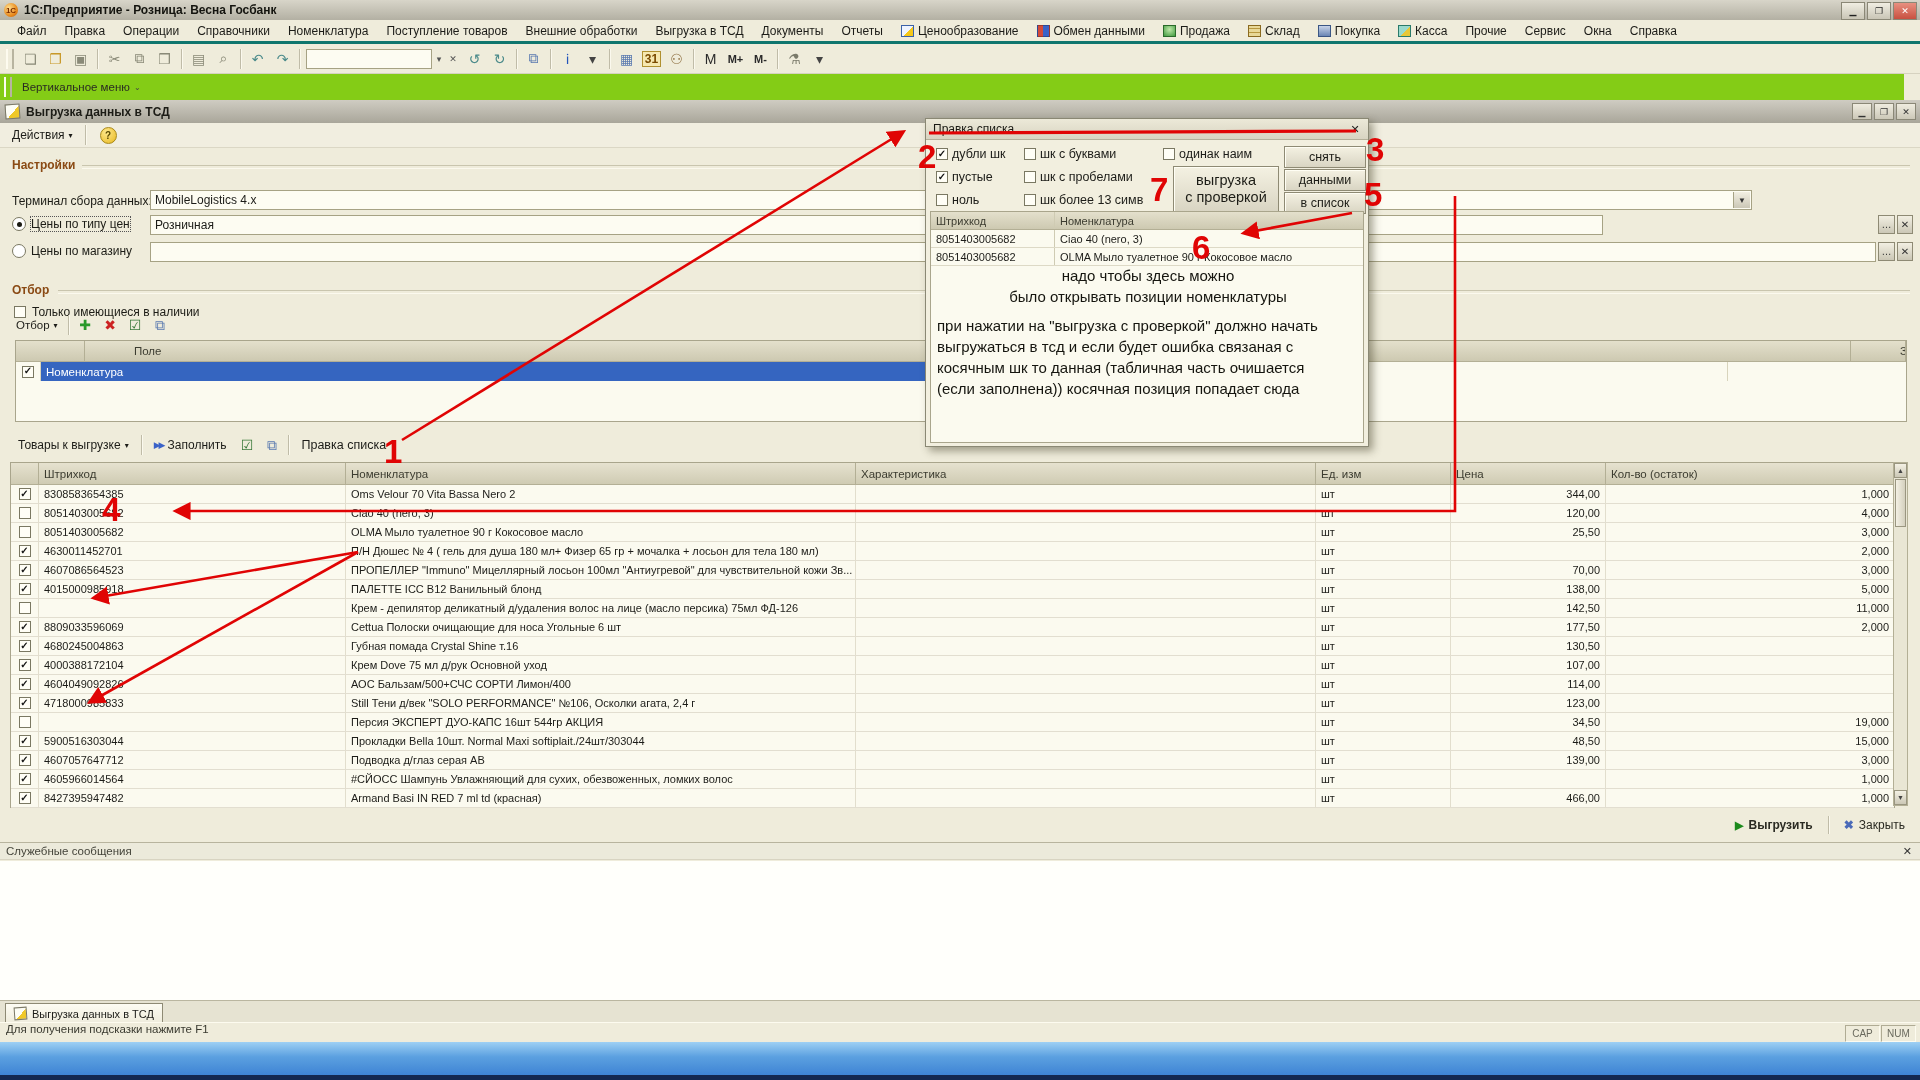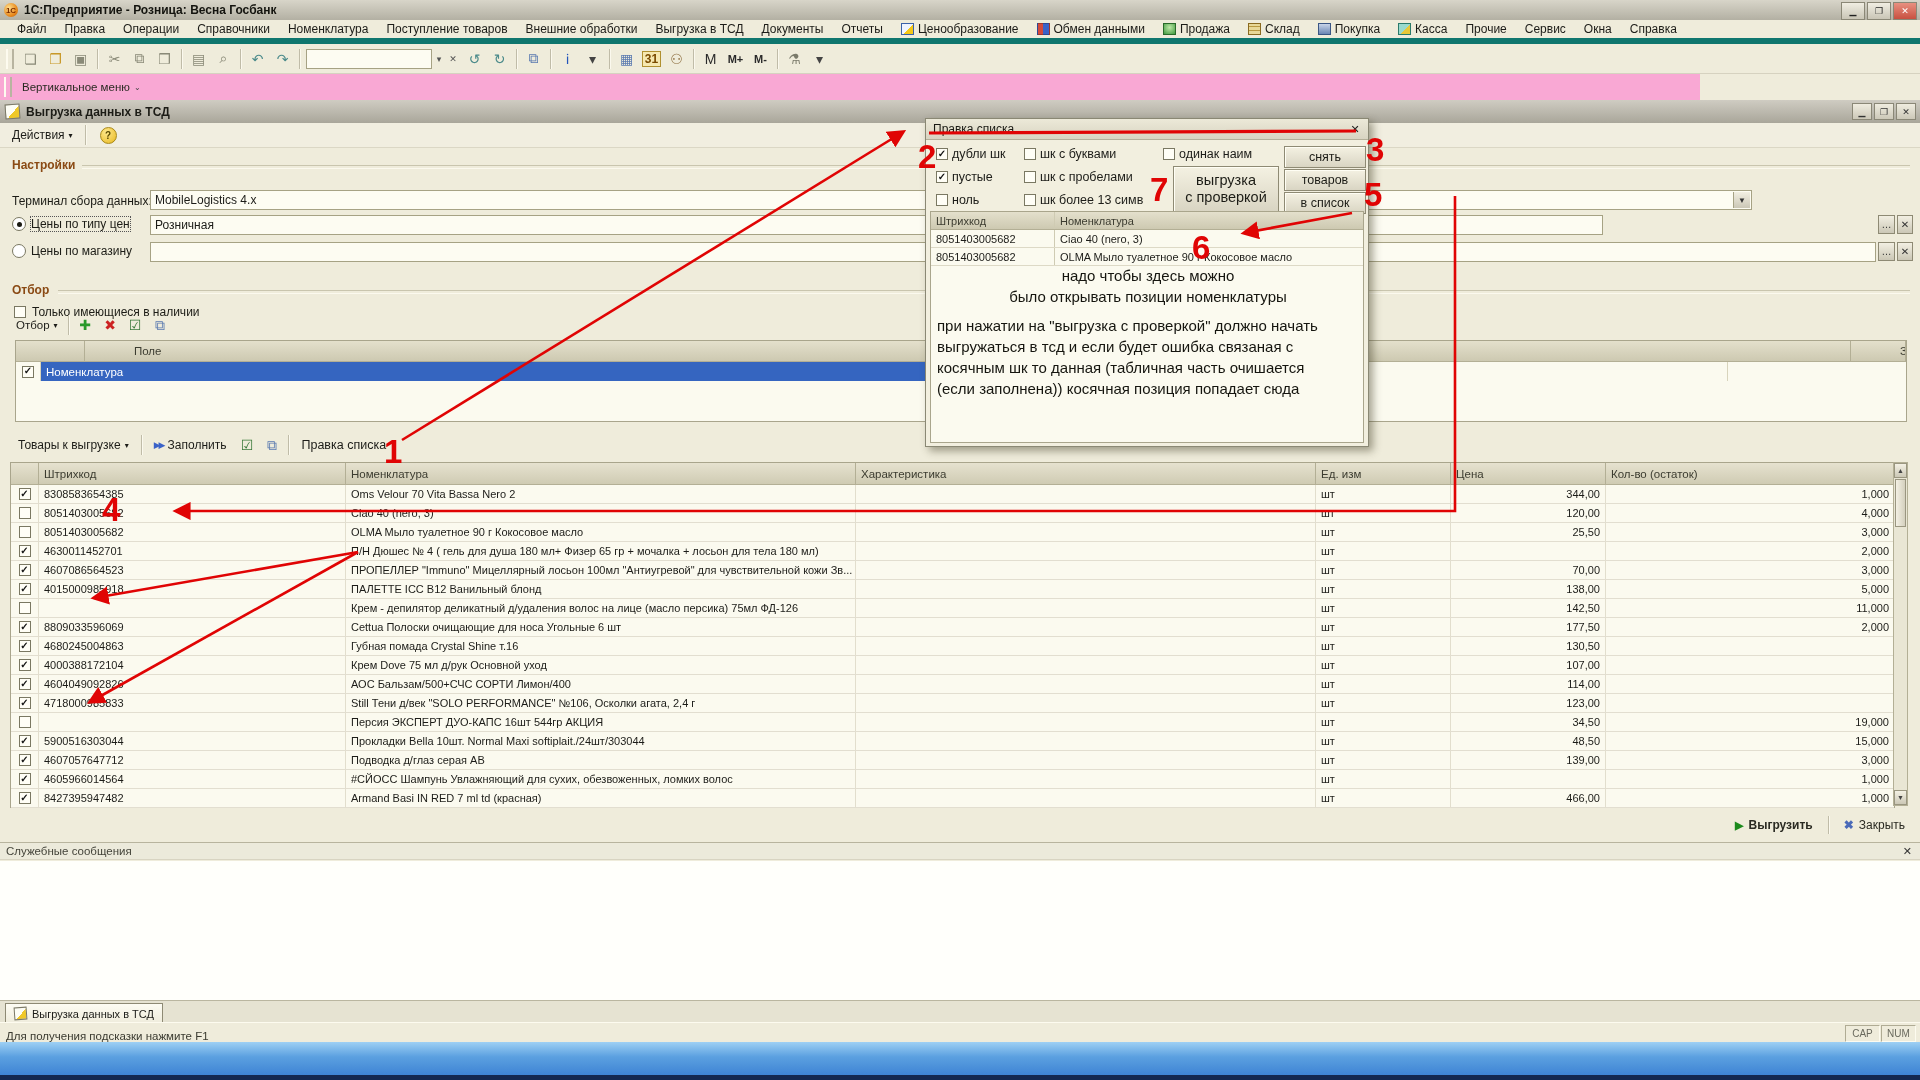--- a/index.html
+++ b/index.html
@@ -10,41 +10,41 @@
   .titlebar{left:0;top:0;width:1920px;height:20px;
     background:linear-gradient(180deg,#d8d5c9,#b3b0a3);display:flex;align-items:center;}
   .app-logo{width:14px;height:14px;margin:0 6px 0 4px;border-radius:50%;
     background:radial-gradient(circle at 35% 35%,#ffdf90,#e98b1e 60%,#c05a00);
     color:#7a2a00;font-size:8px;font-weight:bold;display:flex;align-items:center;justify-content:center;}
   .titlebar .t{font-size:12px;font-weight:bold;color:#14140f;}
   .winbtns{position:absolute;right:3px;top:2px;display:flex;gap:2px;}
   .wbtn{width:22px;height:16px;background:linear-gradient(180deg,#f0ede2,#c9c5b6);
     border:1px solid #8a8776;font-size:9px;display:flex;align-items:center;justify-content:center;color:#222;}
   .wbtn.close{background:linear-gradient(180deg,#e89080,#c85040);color:#fff;}
-  .menubar{left:0;top:20px;width:1920px;height:24px;background:#efecdb;border-bottom:6px solid #0f766e;
+  .menubar{left:0;top:20px;width:1920px;height:24px;background:#efecdb;border-bottom:3px solid #0f766e;
     display:flex;align-items:center;padding-left:8px;box-sizing:border-box;}
   .menu-item{display:flex;align-items:center;padding:3px 9px;font-size:12px;cursor:default;}
   .mi{width:13px;height:12px;margin-right:4px;border:1px solid rgba(0,0,0,.25);box-sizing:border-box;}
   .mi.pricing-icon{background:linear-gradient(135deg,#eef4ff 55%,#f5c818 55%);border-color:#3a62a8;}
   .mi.exchange-icon{background:linear-gradient(90deg,#d44a3a 50%,#3a62c8 50%);}
   .mi.sales-icon{background:radial-gradient(circle at 50% 35%,#bfe8a8,#3f9a3f);border-color:#2a6a2a;}
   .mi.warehouse-icon{background:repeating-linear-gradient(0deg,#e8d898 0 3px,#b89840 3px 4px);border-color:#8a6a20;}
   .mi.purchase-icon{background:linear-gradient(180deg,#c8d4e8,#6a86b4);border-color:#3a5684;}
   .mi.cashdesk-icon{background:linear-gradient(135deg,#9adacd 55%,#e8c838 55%);border-color:#2a7a6a;}
   .toolbar{left:0;top:44px;width:1920px;height:30px;background:#efecdb;border-bottom:1px solid #d6d2c0;
     display:flex;align-items:center;padding-left:2px;box-sizing:border-box;}
   .grip{width:4px;height:20px;margin:0 4px;border-left:2px solid #fdfbef;border-right:2px solid #b8b4a0;}
   .tb-sep{width:1px;height:20px;background:#c0bca8;margin:0 4px;box-shadow:1px 0 0 #fbf9ee;}
   .tbtn{width:23px;height:23px;display:flex;align-items:center;justify-content:center;
     font-size:14px;border:1px solid transparent;}
   .tbtn .cal31{font-size:12px;font-weight:bold;background:#f6e8b0;border:1px solid #b09030;padding:0 2px;color:#7a4a00;}
   .tb-search{display:flex;align-items:center;margin:0 2px;}
   .tb-search input{width:118px;height:18px;border:1px solid #a6a284;background:#fdfcf2;font-size:11px;padding:0 3px;}
   .tb-mini{width:14px;height:20px;display:flex;align-items:center;justify-content:center;font-size:9px;color:#555;}
-  .toolbar2{left:0;top:74px;width:1700px;height:26px;background:#f9a8d4;border-bottom:7px solid #a16207;
+  .toolbar2{left:0;top:74px;width:1904px;height:26px;background:#84cc16;border-bottom:7px solid #a16207;
     display:flex;align-items:center;}
   .vert-menu{font-size:11.5px;color:#2a2a22;display:flex;align-items:center;gap:4px;padding:2px 6px;}
   
   .mdi-title{left:0;top:100px;width:1920px;height:23px;
     background:linear-gradient(180deg,#cfccc2,#a9a69a);display:flex;align-items:center;border-bottom:1px solid #8f8c7e;}
   .mdi-ico{width:13px;height:13px;margin:0 6px 0 5px;background:linear-gradient(135deg,#fdfdf4 55%,#f0c828 55%);
     border:1px solid #7a7866;transform:rotate(-4deg);}
   .mdi-title .t{font-size:12px;font-weight:bold;color:#1c1c16;}
   .mdibtns{position:absolute;right:4px;top:3px;display:flex;gap:2px;}
   .mdib{width:18px;height:15px;border:1px solid #8a8776;background:linear-gradient(180deg,#efecdf,#ccc8b8);
@@ -116,21 +116,21 @@
     border-bottom:1px solid #d8d4c2;display:flex;align-items:center;font-size:11.5px;color:#44443a;
     padding-left:6px;box-sizing:border-box;}
   .msg-body{left:0;top:861px;width:1920px;height:139px;background:#fffffb;border-bottom:1px solid #c8c4b0;}
   .msg-close{position:absolute;right:8px;top:2px;font-size:11px;color:#333;}
   
   .tabbar{left:0;top:1000px;width:1920px;height:22px;background:#e6e3d2;border-top:1px solid #bab6a0;}
   .mdi-tab{position:absolute;left:5px;top:2px;height:19px;display:flex;align-items:center;gap:5px;
     background:linear-gradient(180deg,#fdfcf3,#efecdc);border:1px solid #8e8a74;border-bottom:none;
     font-size:11px;padding:0 8px;}
   .statusbar{left:0;top:1022px;width:1920px;height:20px;background:#efecdb;border-top:1px solid #fdfbef;
-    display:flex;align-items:flex-end;font-size:11.5px;color:#3a3a30;padding-left:6px;box-sizing:border-box;}
+    display:flex;align-items:flex-start;font-size:11.5px;color:#3a3a30;padding-left:6px;box-sizing:border-box;}
   .status-cell{position:absolute;top:2px;width:33px;height:15px;border:1px solid #b0ac94;
     border-bottom-color:#fdfbef;border-right-color:#fdfbef;font-size:10px;color:#6a6a5e;
     display:flex;align-items:center;justify-content:center;}
   .deskband{left:0;top:1042px;width:1920px;height:33px;
     background:linear-gradient(180deg,#9ed0f4 0%,#5ba0e0 45%,#3f84d4 100%);}
   .desknavy{left:0;top:1075px;width:1920px;height:5px;background:#142850;}
   
   .dialog{left:925px;top:118px;width:442px;height:327px;background:#f2efdf;
     border:1px solid #8a8874;box-shadow:4px 4px 8px rgba(60,55,30,.45);z-index:20;}
   .dlg-title{height:21px;background:linear-gradient(180deg,#ece9d8,#d8d4c2);border-bottom:1px solid #b3af99;
@@ -659,21 +659,21 @@
         <div class="dlg-cb" style="left: 98px; top: 74px;">
           <span class="cb"></span>
           <span>шк более 13 симв</span>
         </div>
         <div class="dlg-cb" style="left: 237px; top: 28px;">
           <span class="cb"></span>
           <span>одинак наим</span>
         </div>
       </div>
     <div class="dlg-btn" style="left:358px;top:27px;width:80px;height:20px;">снять</div>
-    <div class="dlg-btn" style="left:358px;top:50px;width:80px;height:20px;">товаров</div>
+    <div class="dlg-btn" style="left:358px;top:50px;width:80px;height:20px;">данными</div>
     <div class="dlg-btn" style="left:358px;top:73px;width:80px;height:20px;">в список</div>
     <div class="dlg-btn" style="left:247px;top:47px;width:104px;height:44px;flex-direction:column;font-size:14.5px;line-height:17px;">
       <span>выгрузка</span>
       <span>с проверкой</span>
     </div>
     <div class="dlg-grid" id="dlg-grid">
         <div class="dg-head">
           <div class="dg-cell dg-bar">Штрихкод</div>
           <div class="dg-cell dg-name">Номенклатура</div>
         </div>

